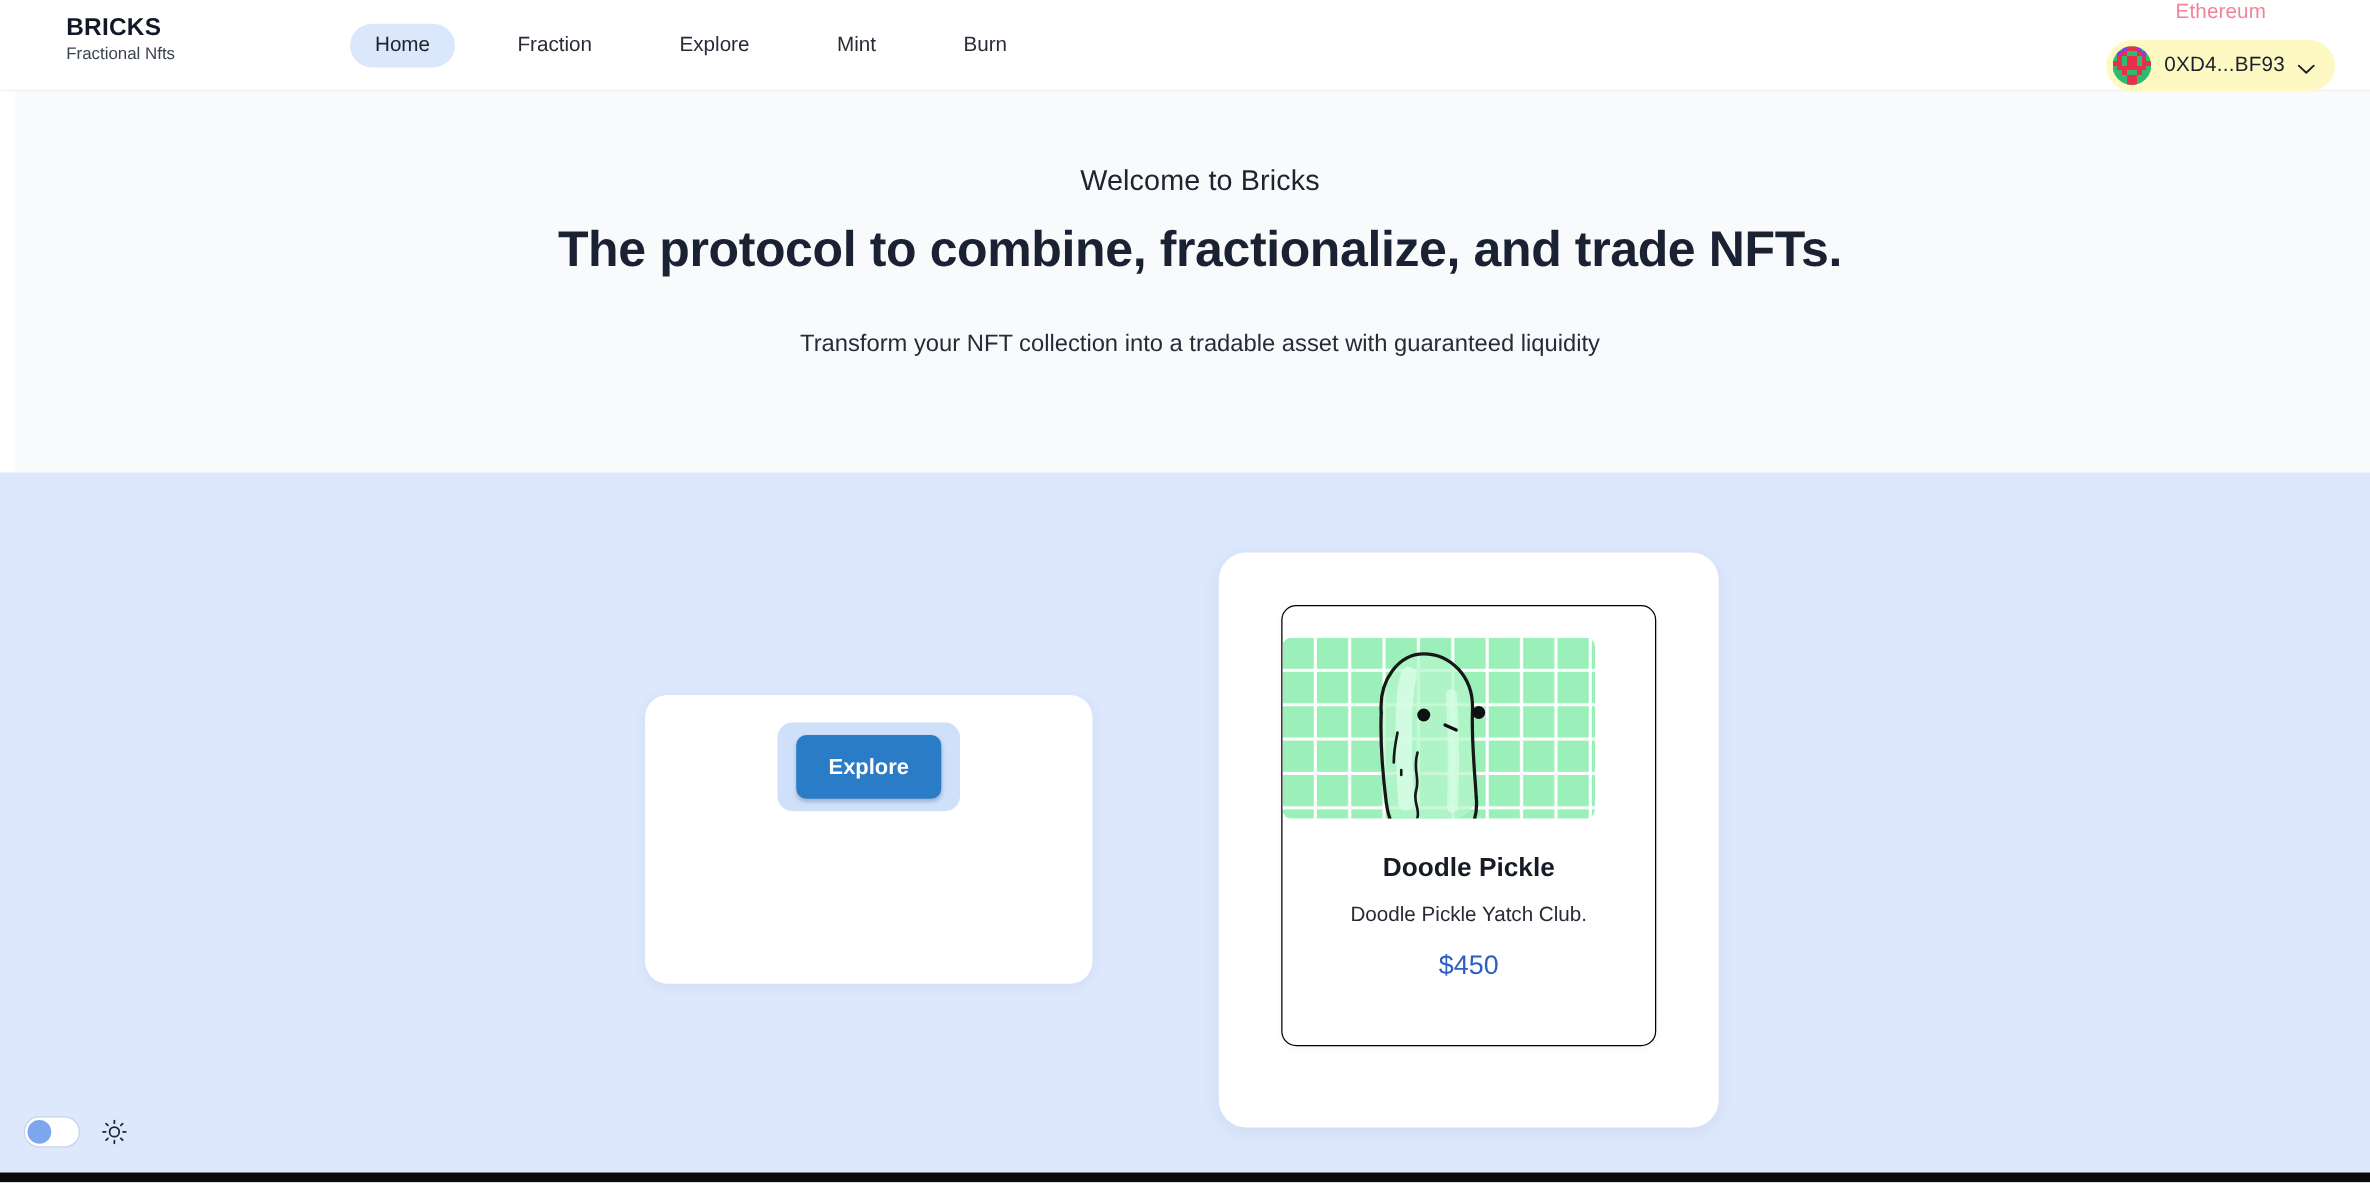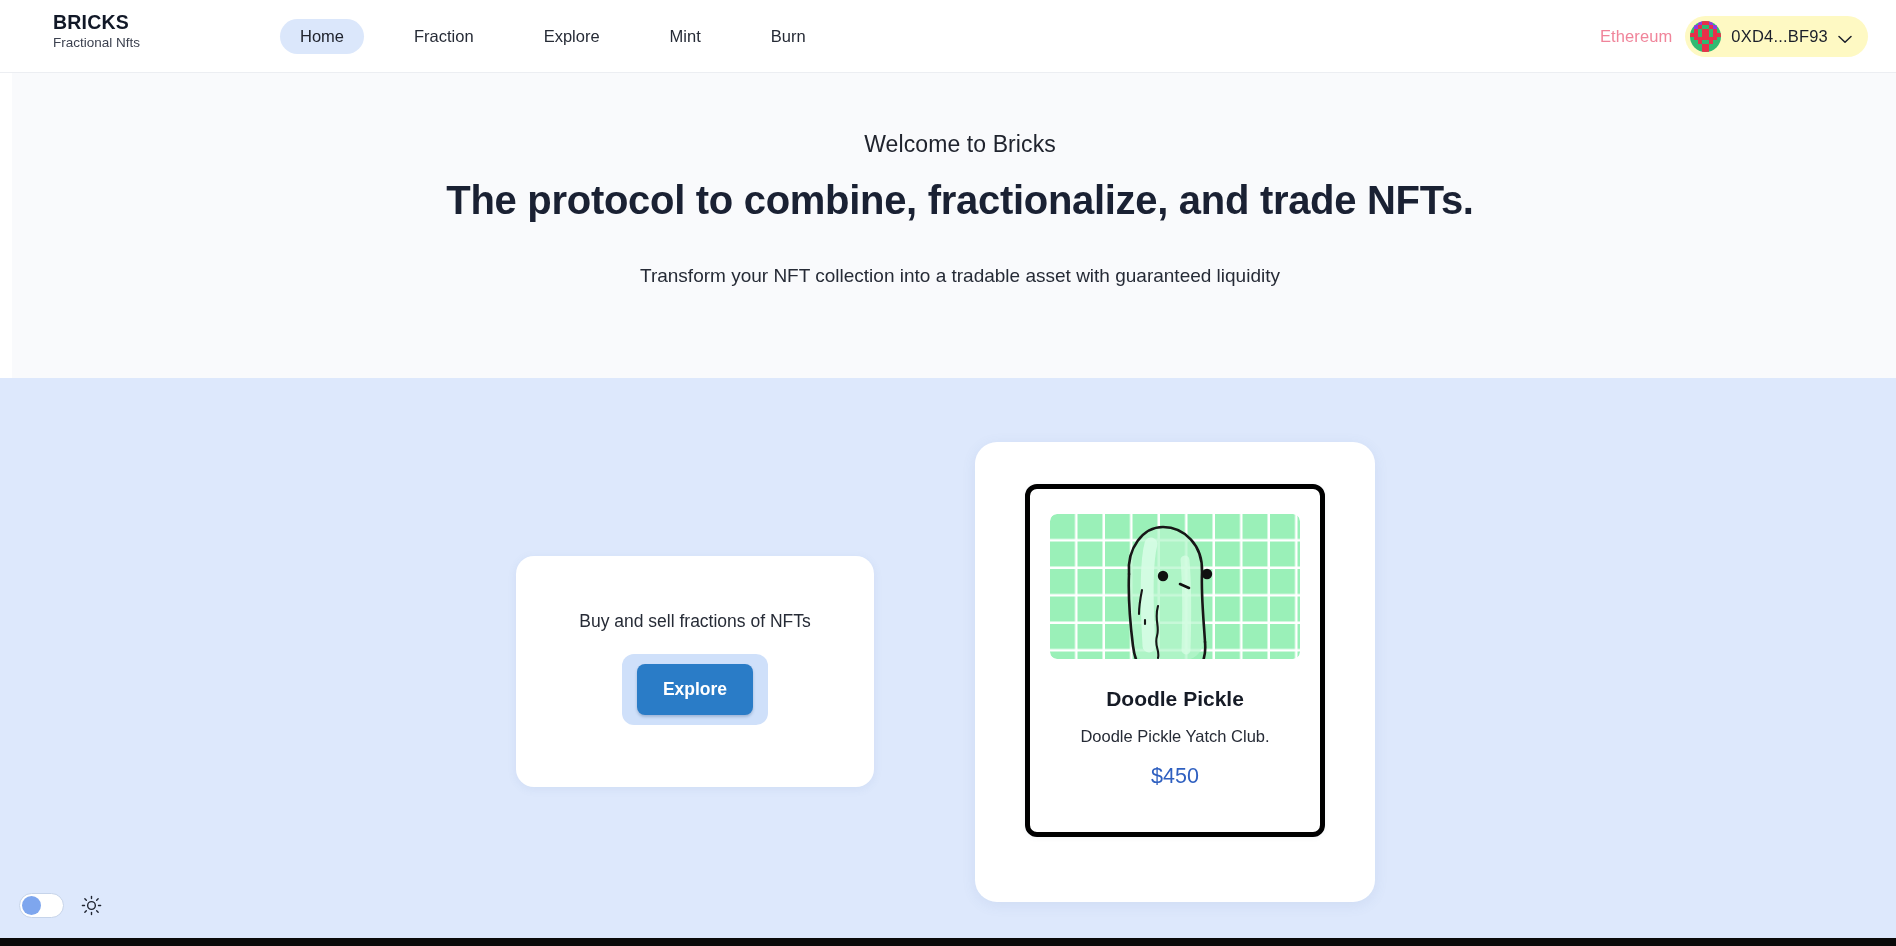--- a/index.html
+++ b/index.html
@@ -84,20 +84,21 @@
   }
 
   .header-right {
     position: absolute;
     right: 28px;
     top: 0;
     height: 73px;
     display: flex;
     align-items: center;
     gap: 13px;
+    flex-direction: column;
   }
   .chain-label {
     font-size: 16.5px;
     color: #f0849a;
     letter-spacing: 0.1px;
   }
   .wallet-pill {
     display: flex;
     align-items: center;
     gap: 10px;
@@ -225,26 +226,25 @@
     box-shadow: 0 3px 14px rgba(80,110,170,0.10);
   }
   .nft-inner {
     position: absolute;
     left: 50%;
     transform: translateX(-50%);
     top: 42px;
     width: 300px;
     height: 353px;
     background: #ffffff;
-    border: 5px solid #000000;
+    border: 1px solid #000000;
     border-radius: 12px;
     box-shadow: 0 1px 5px rgba(90,110,150,0.08);
     display: flex;
     flex-direction: column;
-    align-items: center;
   }
   .nft-img {
     margin-top: 25px;
     width: 250px;
     height: 145px;
     border-radius: 7px;
     display: block;
     overflow: hidden;
   }
   .nft-title {
@@ -377,21 +377,20 @@
 
   <section class="hero">
     <p class="hero-eyebrow">Welcome to Bricks</p>
     <h1 class="hero-title">The protocol to combine, fractionalize, and trade NFTs.</h1>
     <p class="hero-sub">Transform your NFT collection into a tradable asset with guaranteed liquidity</p>
   </section>
 
   <section class="panel">
 
     <div class="cta-card">
-      <p class="cta-text">Buy and sell fractions of NFTs</p>
       <span class="explore-ring">
         <button class="explore-btn">Explore</button>
       </span>
     </div>
 
     <div class="nft-outer">
       <div class="nft-inner">
 
         <div class="nft-img">
           <svg viewBox="0 0 250 145" width="250" height="145" aria-hidden="true">

